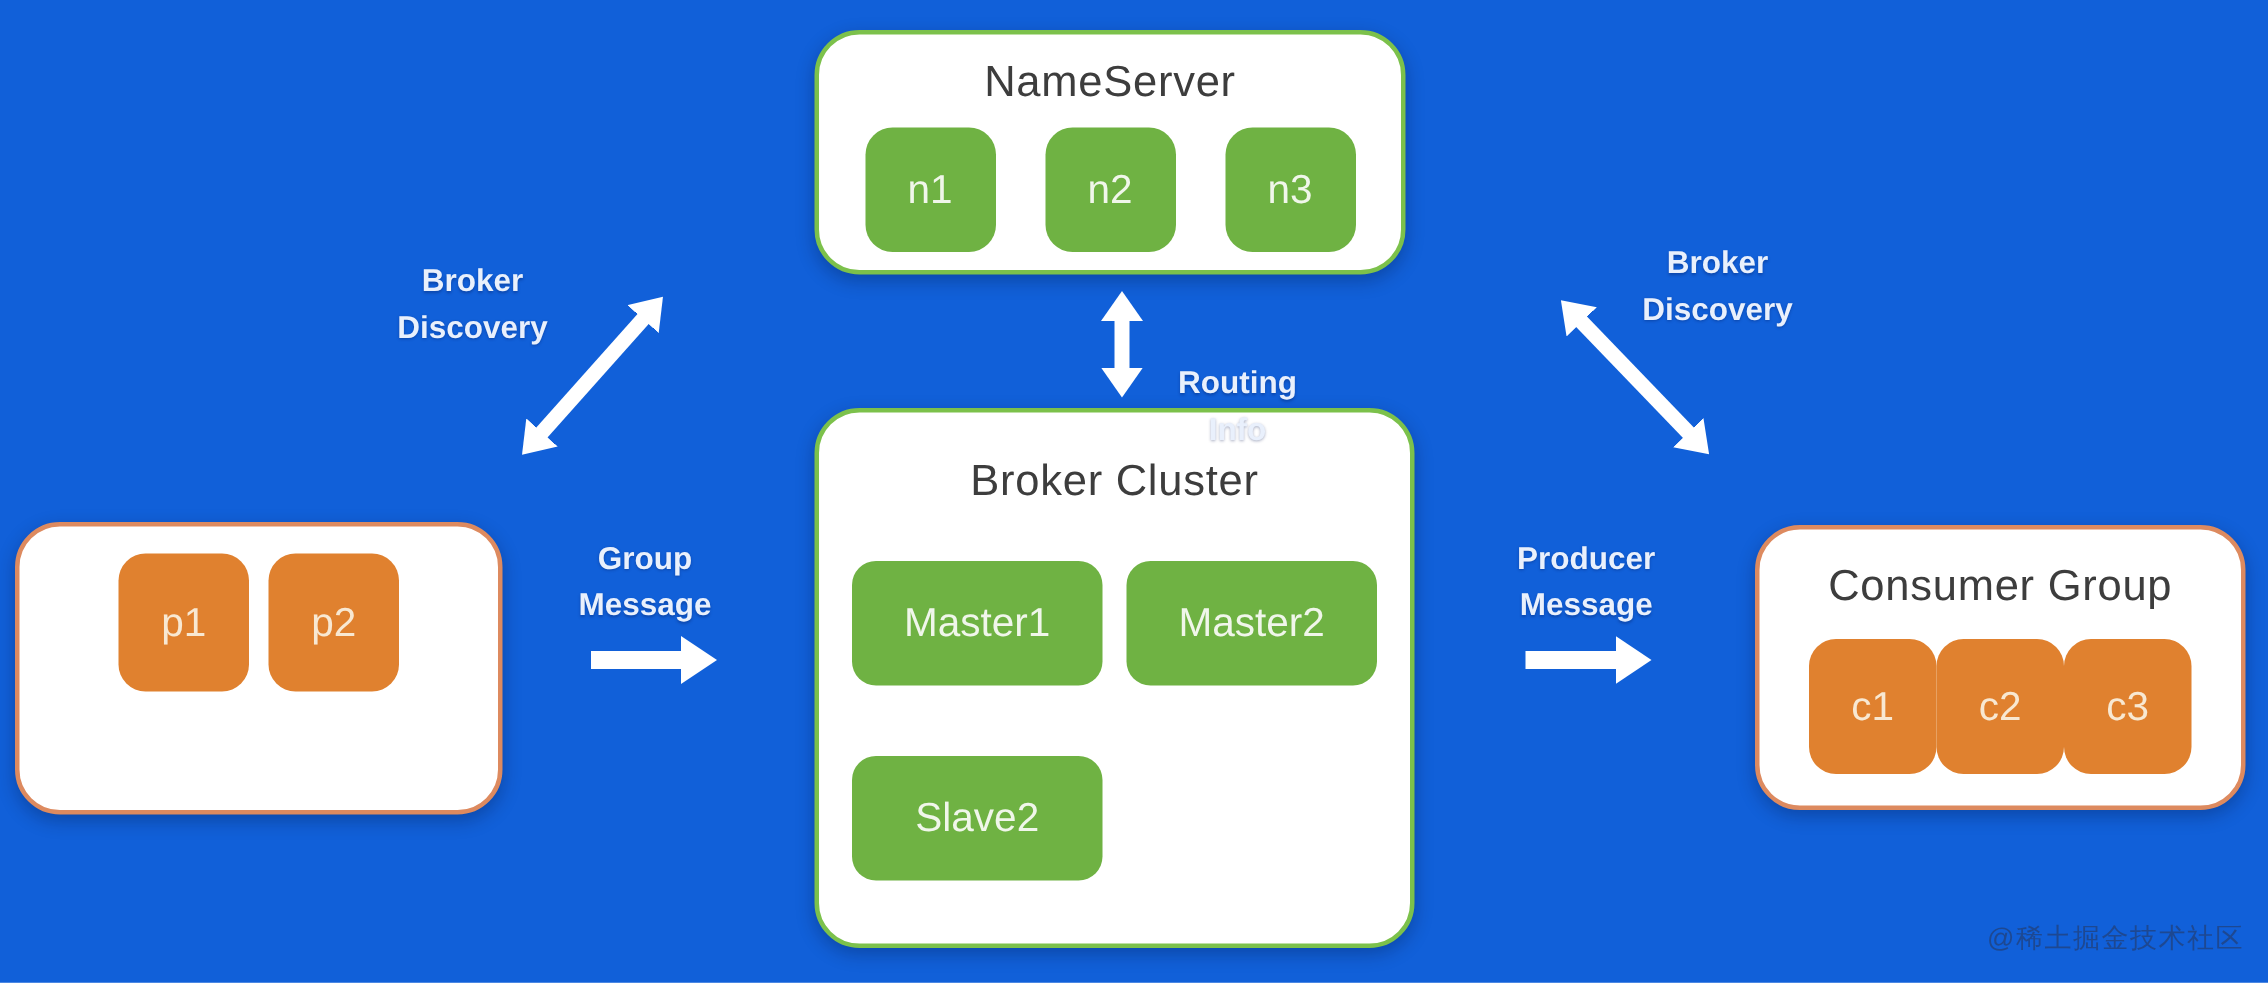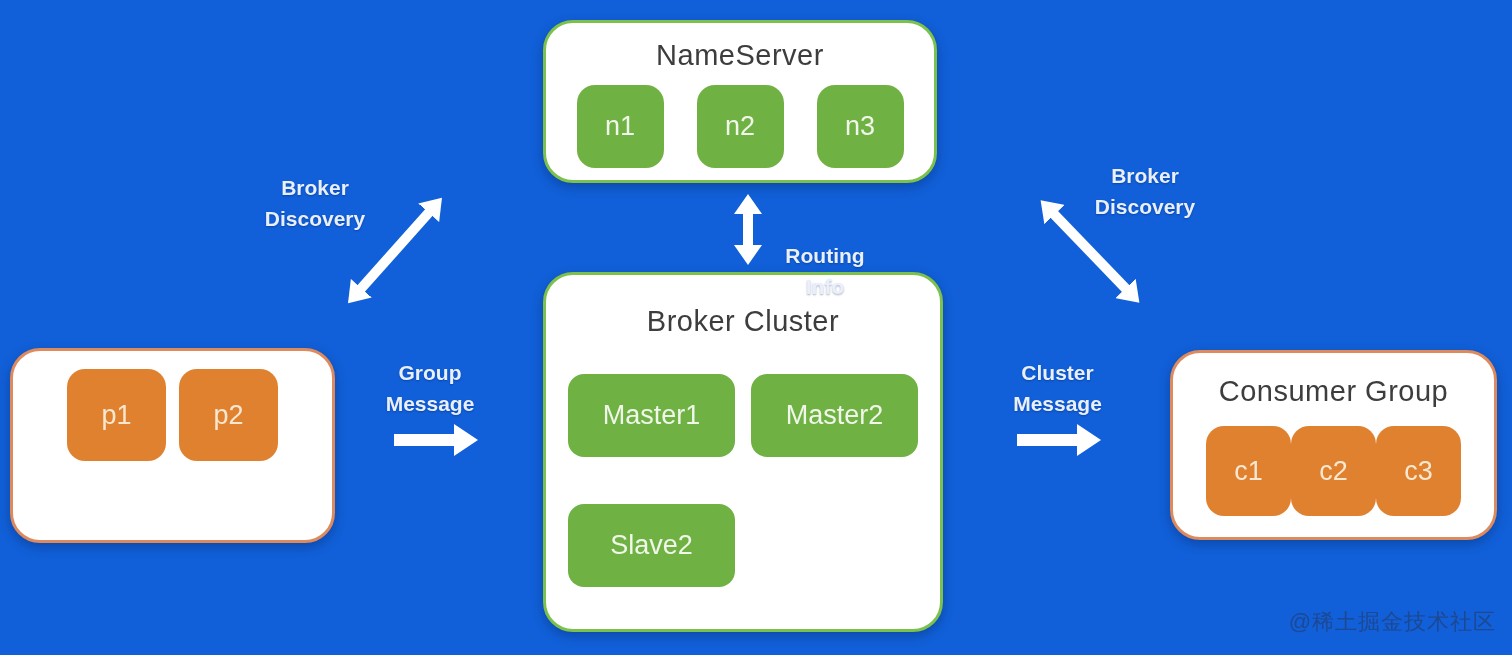--- a/index.html
+++ b/index.html
@@ -61,21 +61,21 @@
     column-gap: 16px;
     row-gap: 47px;
     margin-top: 36px;
   }
   #broker-box .tile { width: 167px; height: 83px; border-radius: 16px; }
 
   
   #producer-box { left: 10px; top: 348px; width: 325px; height: 195px; }
   #producer-box .group-title { margin-top: 24px; }
   #producer-box .tiles { display: flex; gap: 13px; margin-top: 18px; }
-  #producer-box .tile { width: 99px; height: 92px; }
+  #producer-box .tile { width: 87px; height: 92px; }
 
   
   #consumer-box { left: 1170px; top: 350px; width: 327px; height: 190px; }
   #consumer-box .group-title { margin-top: 22px; }
   #consumer-box .tiles { display: flex; margin-top: 18px; }
   #consumer-box .tile { width: 85px; height: 90px; }
 
   
   .flow-label {
     position: absolute;
@@ -94,21 +94,21 @@
   #label-broker-discovery-right { left: 1065px; top: 160px; width: 160px; }
 
   
   #arrows-layer { position: absolute; left: 0; top: 0; width: 1512px; height: 655px; pointer-events: none; }
   .arrow { stroke: #ffffff; fill: none; }
 
   
   #watermark {
     position: absolute;
     right: 16px; bottom: 18px;
-    font-size: 22px;
+    font-size: 18px;
     color: rgba(40, 52, 88, 0.55);
     letter-spacing: 1px;
   }
 </style>
 </head>
 <body>
 
 <div class="canvas">
 
   <svg id="arrows-layer" width="1512" height="655" viewBox="0 0 1512 655" xmlns="http://www.w3.org/2000/svg">
@@ -170,21 +170,21 @@
   </div>
   <div class="flow-label" id="label-routing-info">
     <div>Routing</div>
     <div>Info</div>
   </div>
   <div class="flow-label" id="label-send-message">
     <div>Group</div>
     <div>Message</div>
   </div>
   <div class="flow-label" id="label-receive-message">
-    <div>Cluster</div>
+    <div>Producer</div>
     <div>Message</div>
   </div>
   <div class="flow-label" id="label-broker-discovery-right">
     <div>Broker</div>
     <div>Discovery</div>
   </div>
 
   <div id="watermark">@稀土掘金技术社区</div>
 
 </div>

